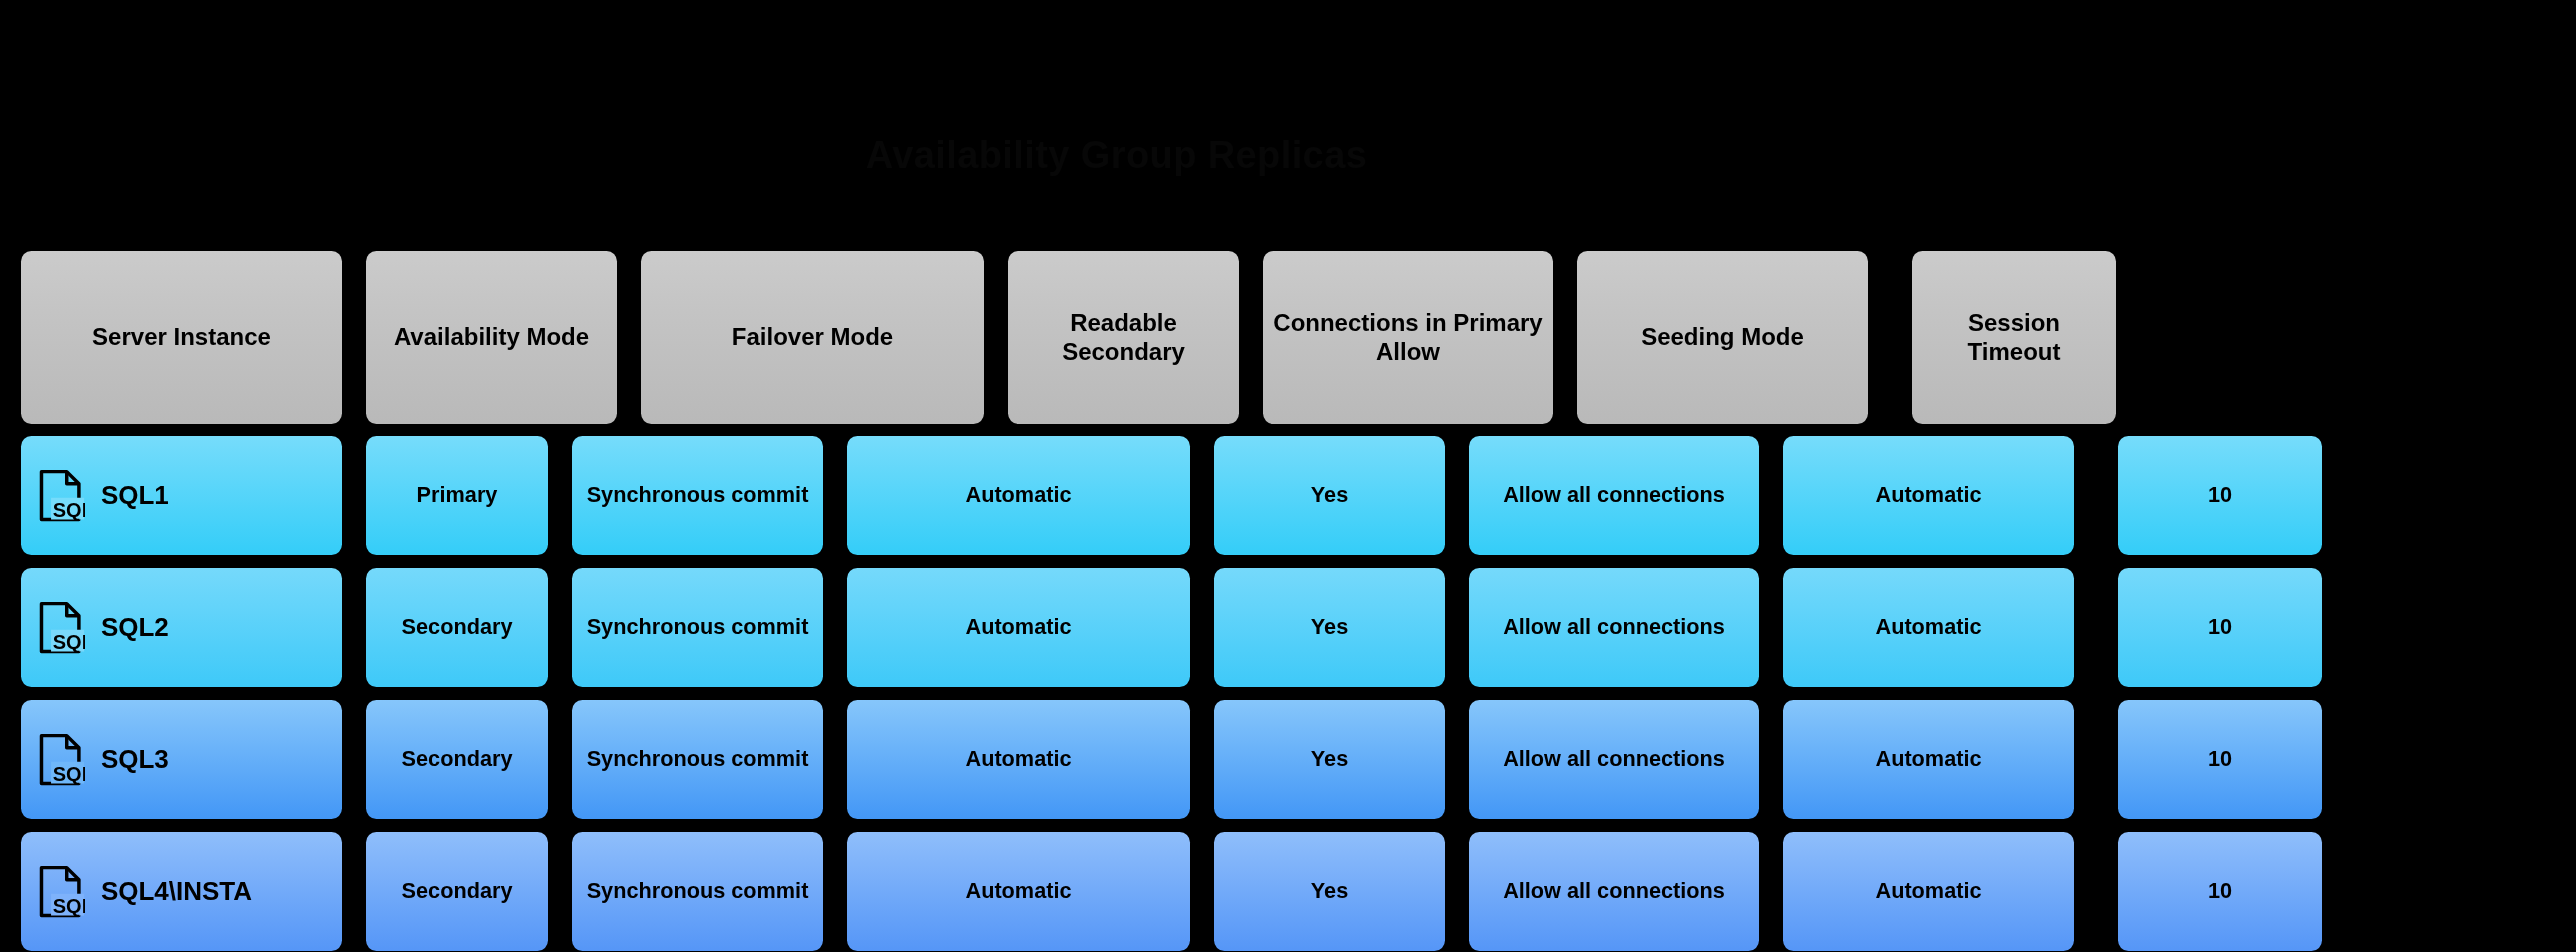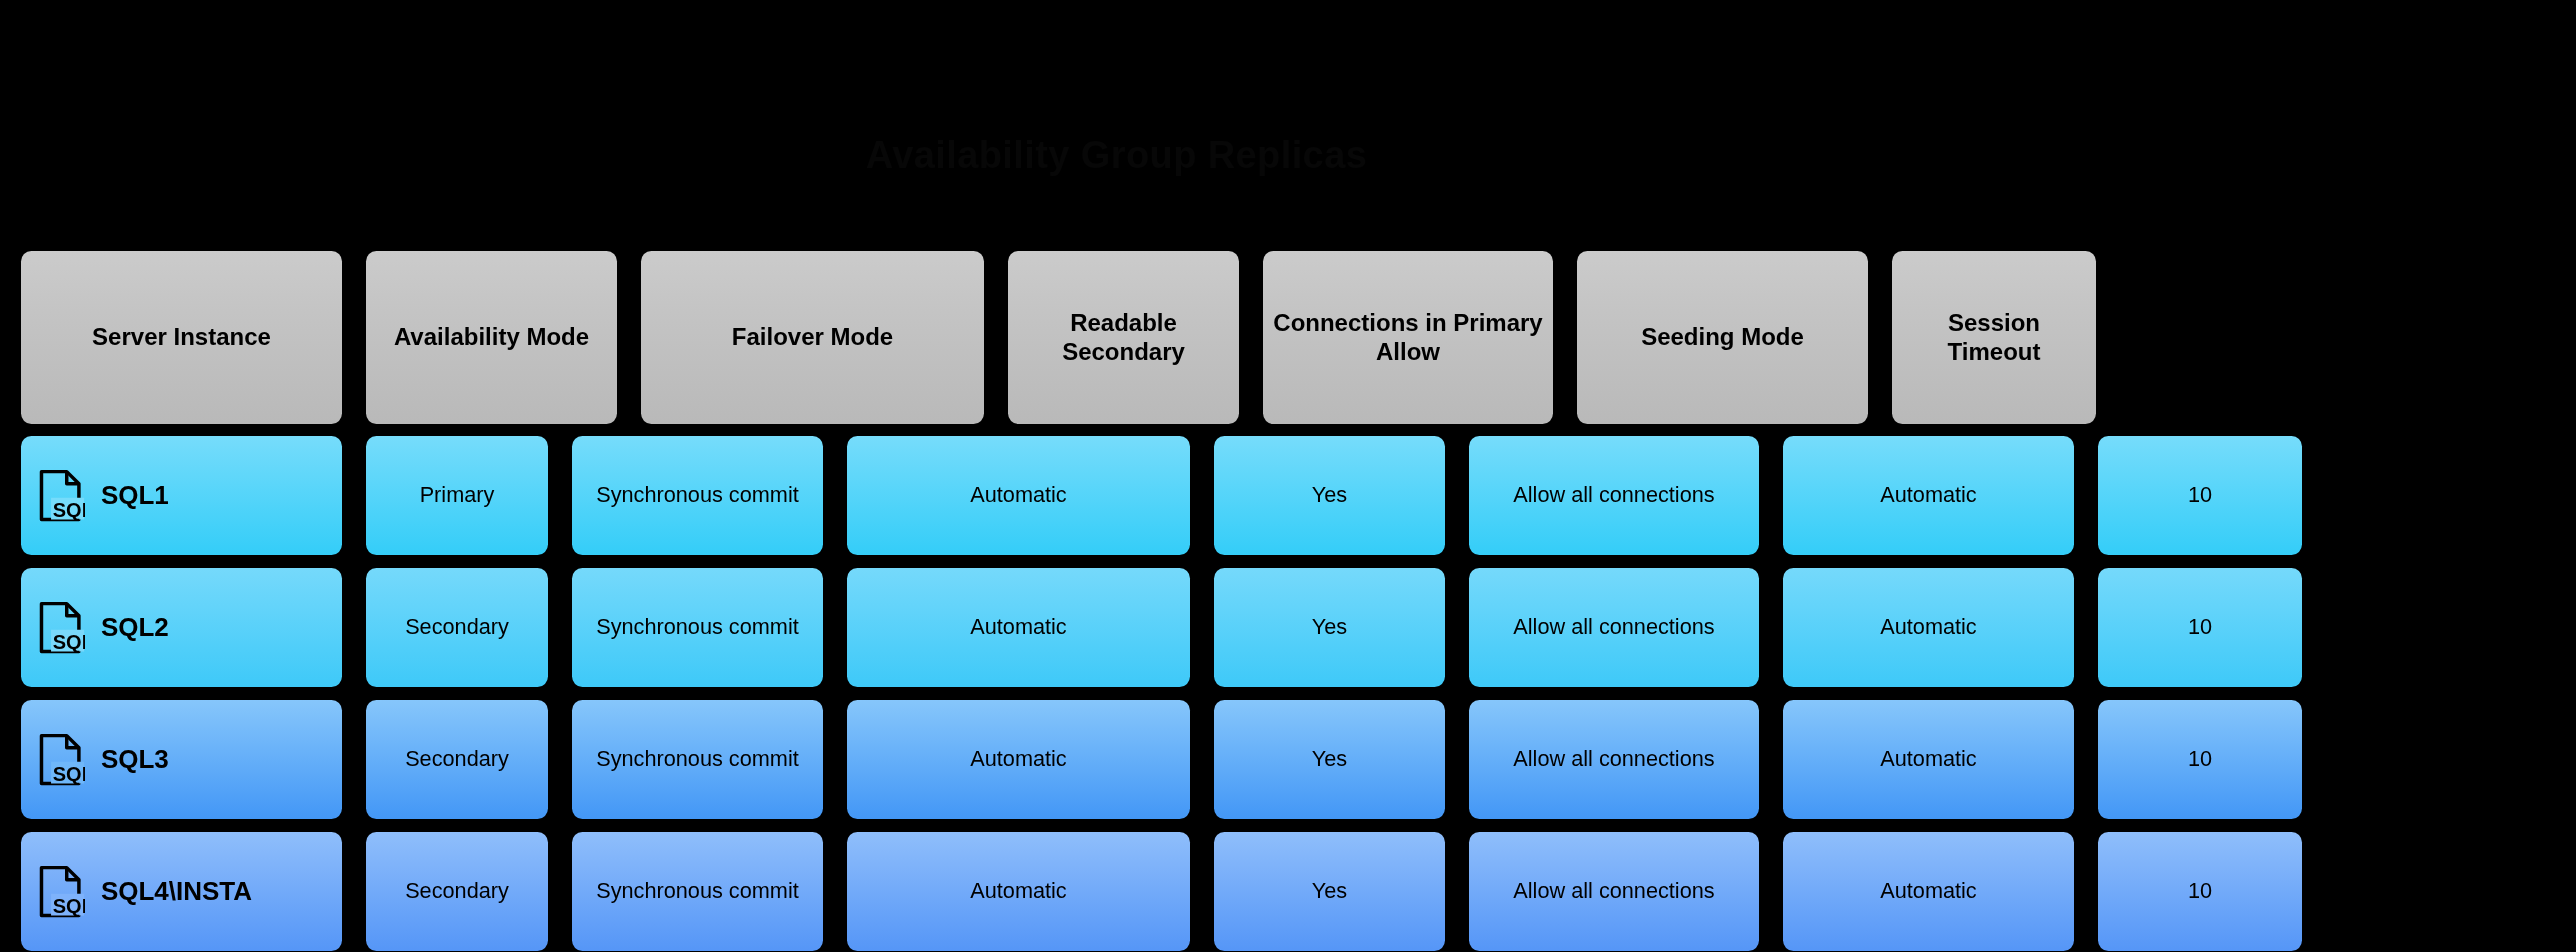--- a/index.html
+++ b/index.html
@@ -49,21 +49,21 @@
     box-sizing: border-box;
     border-radius: 10.4px;
     display: flex;
     align-items: center;
     justify-content: center;
     text-align: center;
     margin-right: 24px;
     overflow: hidden;
     position: relative;
   }
-  .cell:last-child { margin-right: 0; }
+  .cell:last-child { margin-right: 0; margin-left: 20px; }
 
   
   .c0 { width: 321px; }
   .c1 { width: 182px; }
   .c2 { width: 251px; }
   .c3 { width: 343px; }
   .c4 { width: 231px; }
   .c5 { width: 290px; }
   .c6 { width: 291px; }
   .c7 { width: 204px; }
@@ -77,21 +77,21 @@
     font-weight: bold;
     line-height: 1.18;
     padding: 0 8.7px;
   }
 
   
   .data-row .cell {
     height: 119px;
     color: #000000;
     font-size: 21.7px;
-    font-weight: normal;
+    font-weight: bold;
     line-height: 1.2;
     padding: 0 7px;
     text-align: right;
   }
 
   .data-row.r0 .cell { background: linear-gradient(180deg, #76dcfb 0%, #34cdf8 100%); }
   .data-row.r1 .cell { background: linear-gradient(180deg, #75d9fb 0%, #3ec9f8 100%); }
   .data-row.r2 .cell { background: linear-gradient(180deg, #86c6fb 0%, #4397f6 100%); }
   .data-row.r3 .cell { background: linear-gradient(180deg, #8fbefb 0%, #5596f7 100%); }
 

